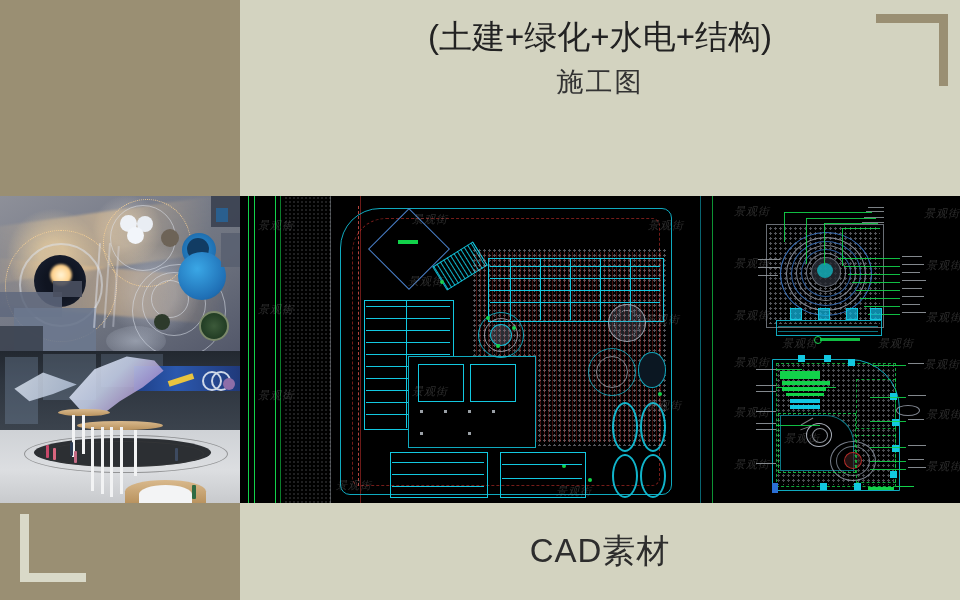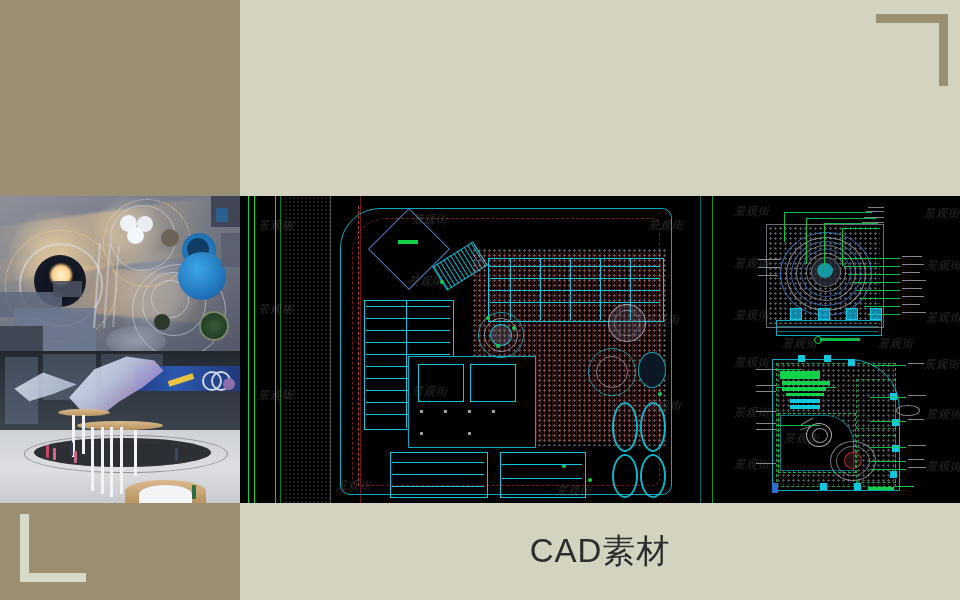--- a/index.html
+++ b/index.html
@@ -131,20 +131,22 @@
   <div class="bracket br-tr">
     <i class="h"></i>
       <i class="v"></i>
   </div>
   <div class="bracket br-bl">
     <i class="v"></i>
       <i class="h"></i>
   </div>
 
   <div class="titleblock">
+    <div class="t-sub">(土建+绿化+水电+结构)</div>
+    <div class="t-sub2">施工图</div>
   </div>
 
   <div class="footer">
     <div class="f-text">CAD素材</div>
   </div>
 
   <div class="strip">
 
     <div class="col-photos">
 

